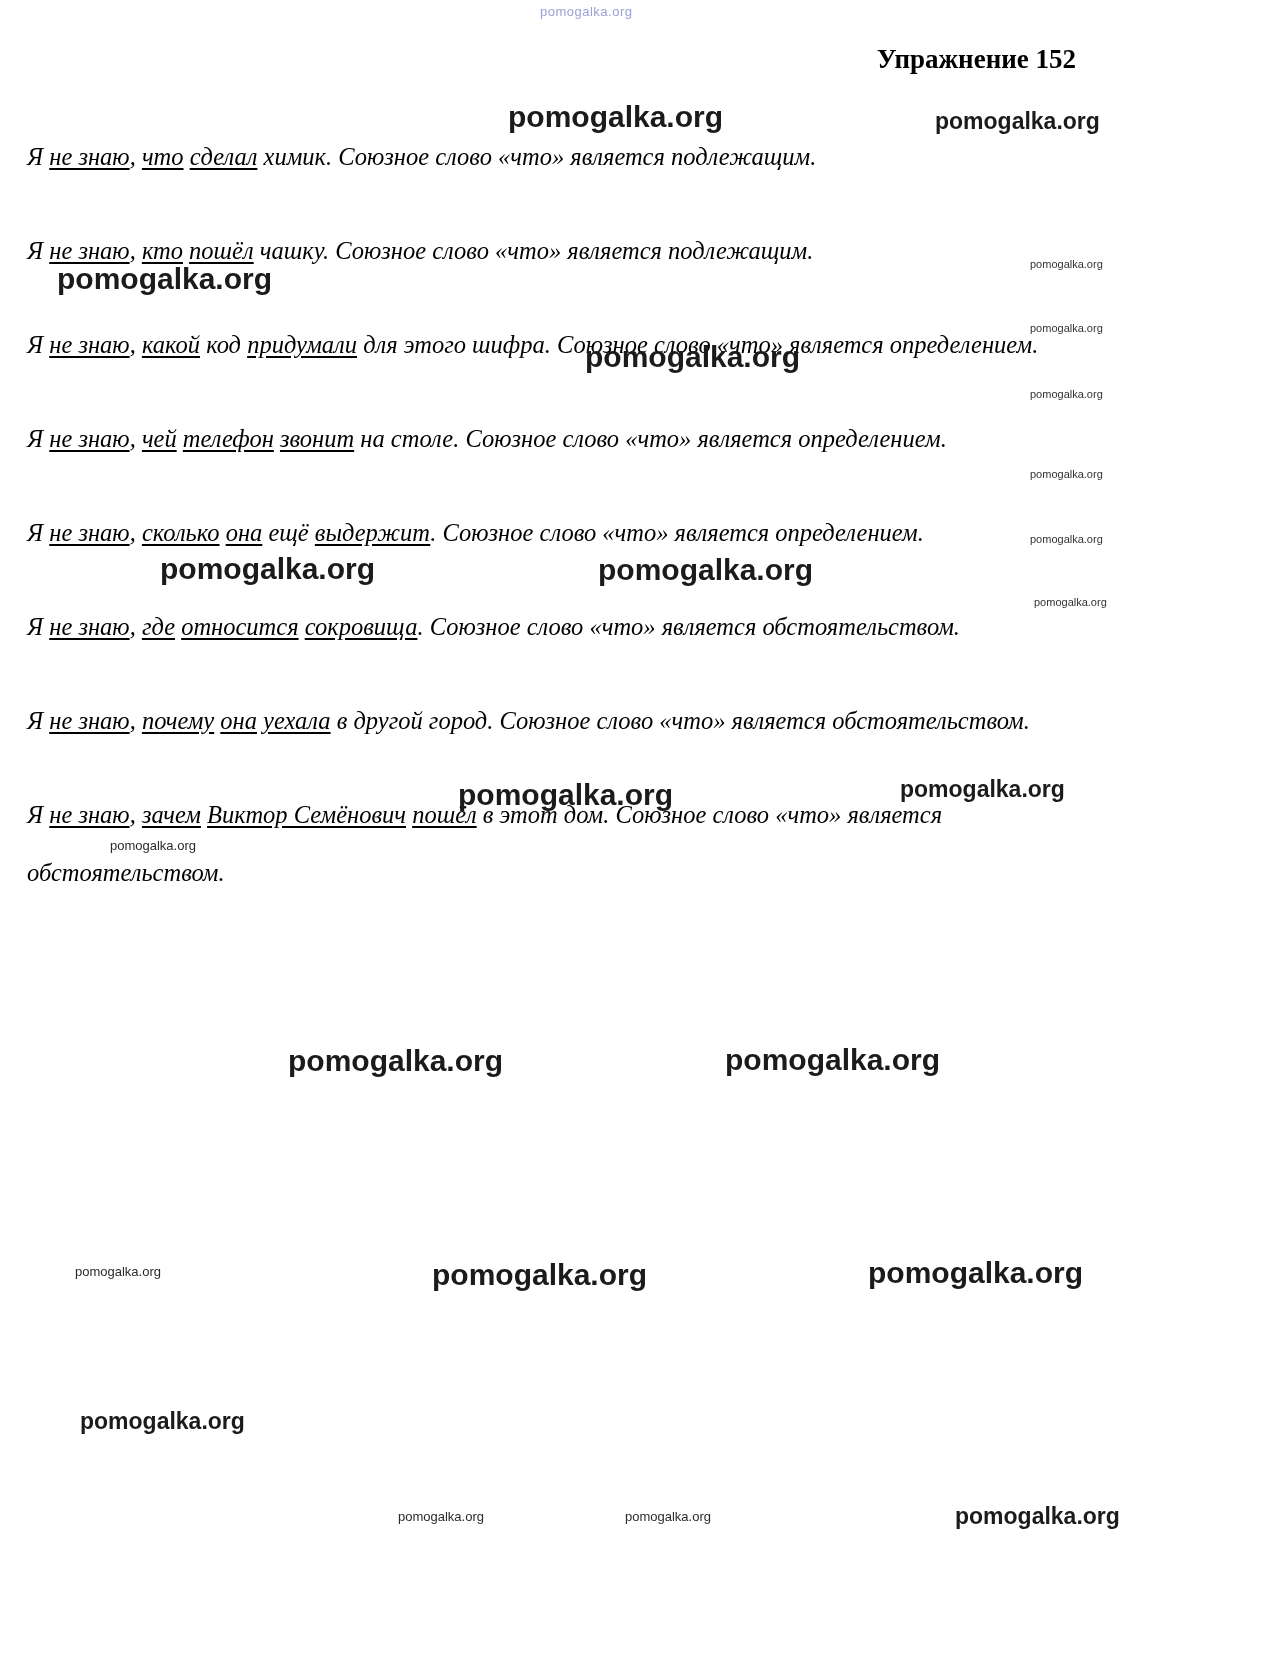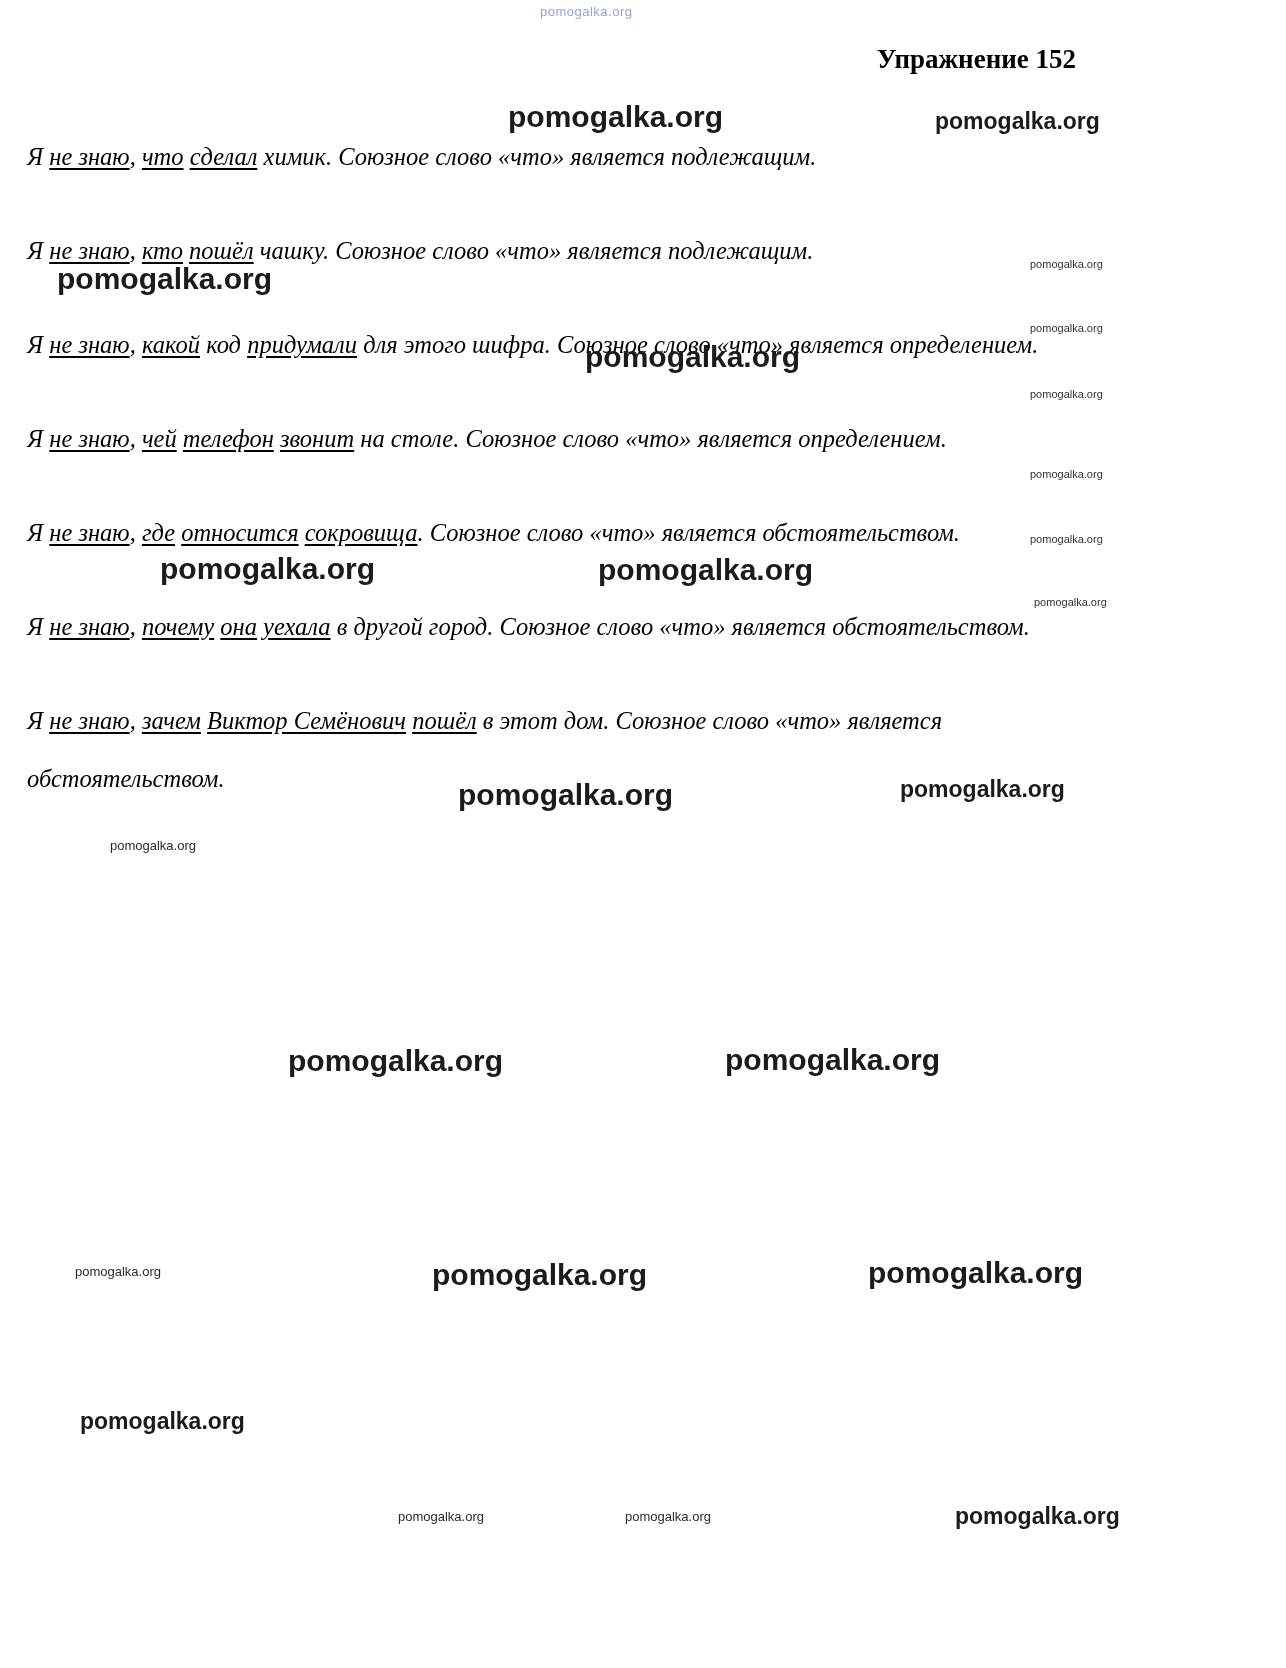--- a/index.html
+++ b/index.html
@@ -80,20 +80,21 @@
 
   <div class="top-watermark">pomogalka.org</div>
 
   <div class="title">Упражнение 152</div>
 
   <div class="content" id="content">
       <div class="para"><span>Я </span><span class="u">не знаю</span><span>, </span><span class="u">что</span><span> </span><span class="u">сделал</span><span> химик. Союзное слово «что» является подлежащим.</span></div>
       <div class="para"><span>Я </span><span class="u">не знаю</span><span>, </span><span class="u">кто</span><span> </span><span class="u">пошёл</span><span> чашку. Союзное слово «что» является подлежащим.</span></div>
       <div class="para"><span>Я </span><span class="u">не знаю</span><span>, </span><span class="u">какой</span><span> код </span><span class="u">придумали</span><span> для этого шифра. Союзное слово «что» является определением.</span></div>
       <div class="para"><span>Я </span><span class="u">не знаю</span><span>, </span><span class="u">чей</span><span> </span><span class="u">телефон</span><span> </span><span class="u">звонит</span><span> на столе. Союзное слово «что» является определением.</span></div>
+      <div class="para"><span>Я </span><span class="u">не знаю</span><span>, </span><span class="u">сколько</span><span> </span><span class="u">она</span><span> ещё </span><span class="u">выдержит</span><span>. Союзное слово «что» является определением.</span></div>
       <div class="para"><span>Я </span><span class="u">не знаю</span><span>, </span><span class="u">где</span><span> </span><span class="u">относится</span><span> </span><span class="u">сокровища</span><span>. Союзное слово «что» является обстоятельством.</span></div>
       <div class="para"><span>Я </span><span class="u">не знаю</span><span>, </span><span class="u">почему</span><span> </span><span class="u">она</span><span> </span><span class="u">уехала</span><span> в другой город. Союзное слово «что» является обстоятельством.</span></div>
       <div class="para"><span>Я </span><span class="u">не знаю</span><span>, </span><span class="u">зачем</span><span> </span><span class="u">Виктор Семёнович</span><span> </span><span class="u">пошёл</span><span> в этот дом. Союзное слово «что» является обстоятельством.</span></div>
     </div>
 
   <div id="watermark-layer">
       <div class="wm wm-lg" style="left: 508px; top: 100px;">pomogalka.org</div>
       <div class="wm wm-md" style="left: 935px; top: 108px;">pomogalka.org</div>
       <div class="wm wm-xs" style="left: 1030px; top: 258px;">pomogalka.org</div>
       <div class="wm wm-lg" style="left: 57px; top: 262px;">pomogalka.org</div>

